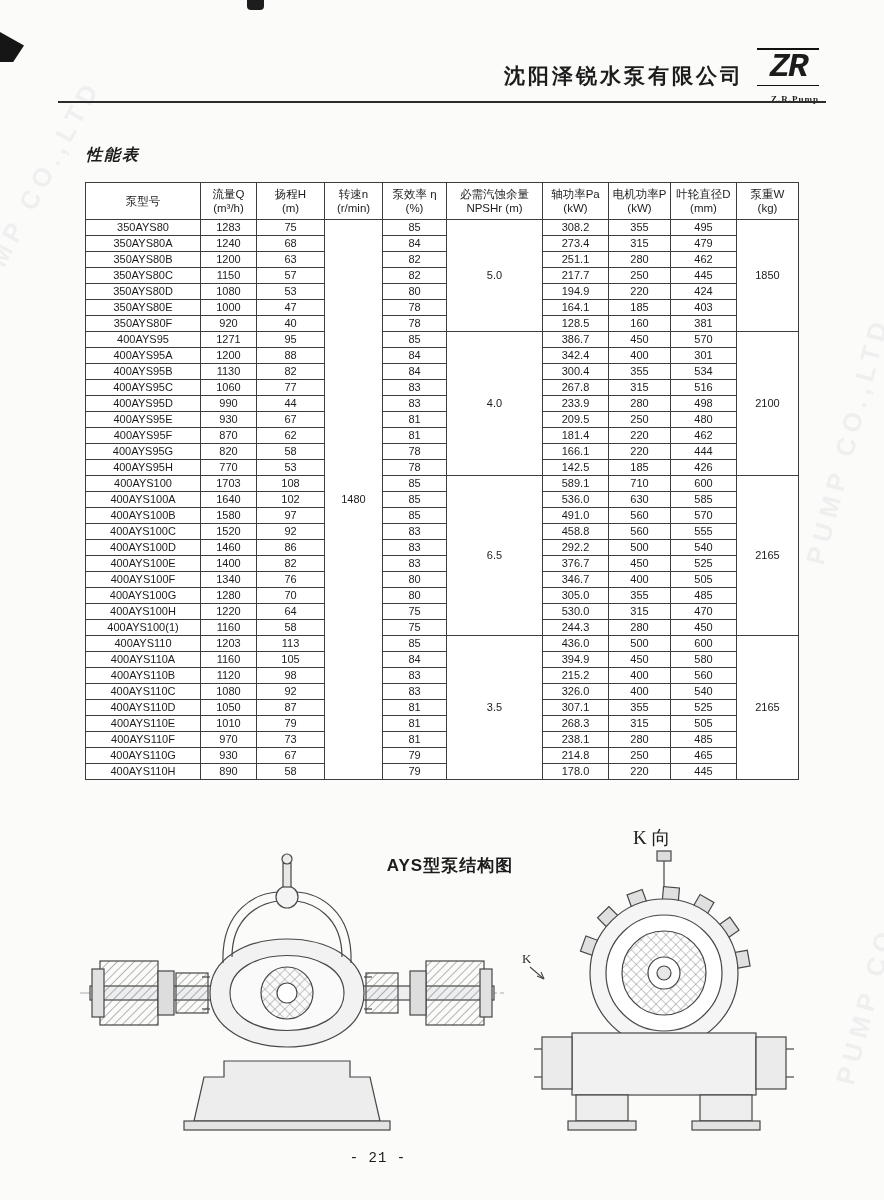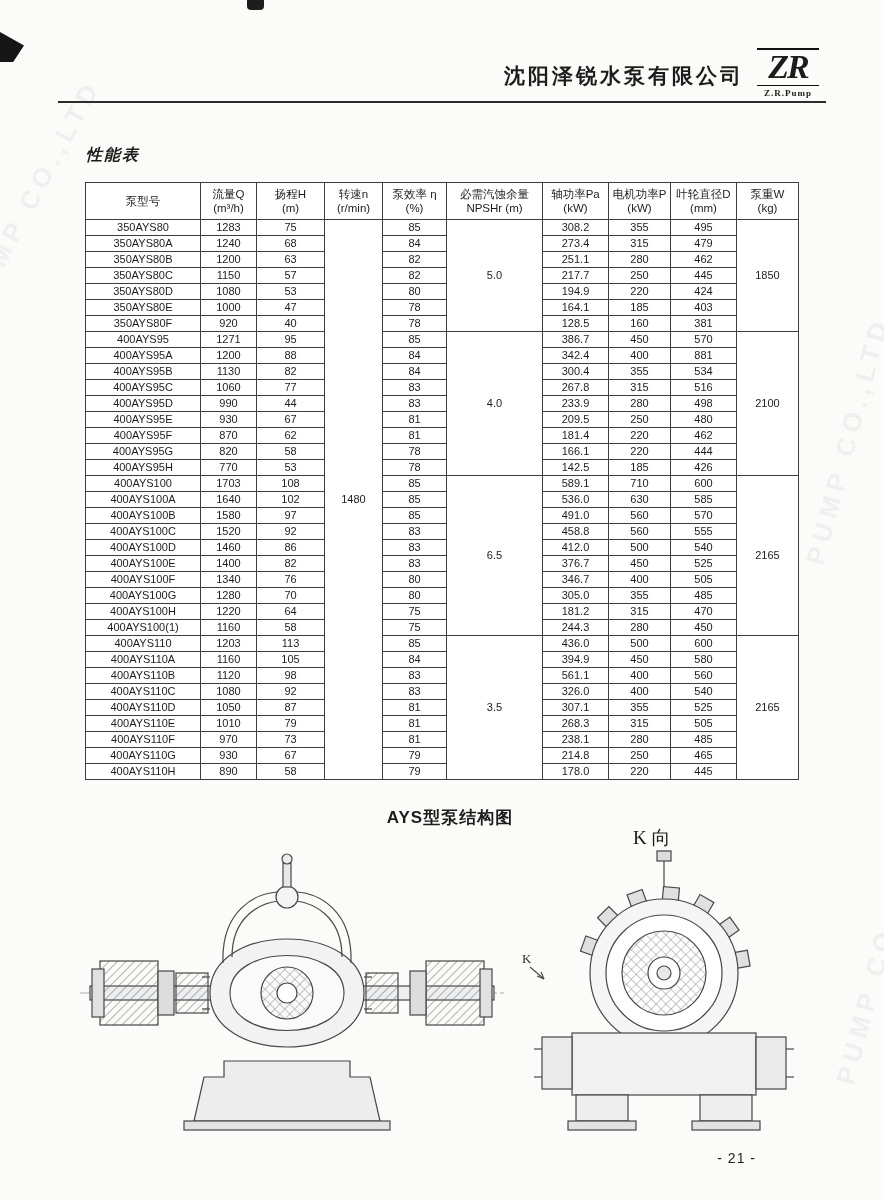--- a/index.html
+++ b/index.html
@@ -22,51 +22,51 @@
   .wm { position:absolute; font-size:26px; letter-spacing:6px; color:#6a6f78;
     opacity:0.08; white-space:nowrap; font-weight:bold; pointer-events:none; }
   .wm1 { left:-40px; top:300px; transform:rotate(-62deg); transform-origin:left top; }
   .wm2 { left:800px; top:560px; transform:rotate(-75deg); transform-origin:left top; }
   .wm3 { left:830px; top:1080px; transform:rotate(-75deg); transform-origin:left top; }
 
   
   .company { position:absolute; top:62px; right:140px; font-size:21px; font-weight:bold;
     letter-spacing:3px;margin-left:9px; }
   .logo { position:absolute; left:757px; top:48px; width:62px; text-align:center; }
-  .logo-zr { font-family:Liberation Serif, serif; font-weight:bold;
+  .logo-zr { font-family:Liberation Mono, monospace; font-weight:bold;
     font-style:italic; font-size:34px; line-height:32px; letter-spacing:-2px;
     border-top:2px solid #111; border-bottom:1px solid #111; padding:1px 0 2px; }
   .logo-sub { font-family:"Liberation Serif","DejaVu Serif",serif; font-size:9px;
-    letter-spacing:1px; margin-top:2px; font-weight:bold; }
+    letter-spacing:1px; margin-top:8px; font-weight:bold;text-align:right; }
   .header-rule { position:absolute; left:58px; top:101px; width:768px; height:2px;
     background:#2c2c2c; }
 
   .section-title { position:absolute; left:86px; top:145px; font-size:16px; font-weight:bold;
     letter-spacing:2px;font-style:italic; }
 
   
   .table-wrap { position:absolute; left:85px; top:182px; }
   table { border-collapse:collapse; table-layout:fixed; width:713px; background:#fff; }
   th, td { border:1px solid #3d3d3d; text-align:center; vertical-align:middle; }
   thead th { font-size:11.5px; font-weight:normal; padding:4px 1px; line-height:14px; }
   tbody td { font-size:11px; line-height:11px; padding:2px 1px; height:16px; }
   col.c0{width:115px} col.c1{width:56px} col.c2{width:68px} col.c3{width:58px}
   col.c4{width:64px} col.c5{width:96px} col.c6{width:66px} col.c7{width:62px}
   col.c8{width:66px} col.c9{width:62px}
 
   
-  .diagram-title { position:absolute; left:85px; top:806px; width:730px; text-align:center;
+  .diagram-title { position:absolute; left:85px; top:854px; width:730px; text-align:center;
     font-size:17px; font-weight:bold; letter-spacing:1px; }
   .k-view-label { position:absolute; left:633px; top:825px; font-size:19px;
     font-family:Liberation Serif, serif; }
   .diagram { position:absolute; left:72px; top:845px; }
 
   
-  .footer { position:absolute; top:1150px; left:0; width:756px; text-align:right;
-    font-size:14px; letter-spacing:1px; }
+  .footer { position:absolute; top:1150px; left:0; width:756px; text-align:center;
+    font-size:14px; letter-spacing:1px;font-family:Liberation Mono, monospace; }
 </style>
 </head>
 <body>
 
 <div class="artifact1"></div>
 <div class="artifact2"></div>
 
 <div class="wm wm1">PUMP CO.,LTD</div>
 <div class="wm wm2">PUMP CO.,LTD</div>
 <div class="wm wm3">PUMP CO.,LTD</div>
@@ -217,21 +217,21 @@
           <td>570</td>
           <td rowspan="9">2100</td>
         </tr>
         <tr>
           <td>400AYS95A</td>
           <td>1200</td>
           <td>88</td>
           <td>84</td>
           <td>342.4</td>
           <td>400</td>
-          <td>881</td>
+          <td>301</td>
         </tr>
         <tr>
           <td>400AYS95B</td>
           <td>1130</td>
           <td>82</td>
           <td>84</td>
           <td>300.4</td>
           <td>355</td>
           <td>534</td>
         </tr>
@@ -325,21 +325,21 @@
           <td>83</td>
           <td>458.8</td>
           <td>560</td>
           <td>555</td>
         </tr>
         <tr>
           <td>400AYS100D</td>
           <td>1460</td>
           <td>86</td>
           <td>83</td>
-          <td>412.0</td>
+          <td>292.2</td>
           <td>500</td>
           <td>540</td>
         </tr>
         <tr>
           <td>400AYS100E</td>
           <td>1400</td>
           <td>82</td>
           <td>83</td>
           <td>376.7</td>
           <td>450</td>
@@ -361,21 +361,21 @@
           <td>80</td>
           <td>305.0</td>
           <td>355</td>
           <td>485</td>
         </tr>
         <tr>
           <td>400AYS100H</td>
           <td>1220</td>
           <td>64</td>
           <td>75</td>
-          <td>181.2</td>
+          <td>530.0</td>
           <td>315</td>
           <td>470</td>
         </tr>
         <tr>
           <td>400AYS100(1)</td>
           <td>1160</td>
           <td>58</td>
           <td>75</td>
           <td>244.3</td>
           <td>280</td>
@@ -399,21 +399,21 @@
           <td>84</td>
           <td>394.9</td>
           <td>450</td>
           <td>580</td>
         </tr>
         <tr>
           <td>400AYS110B</td>
           <td>1120</td>
           <td>98</td>
           <td>83</td>
-          <td>561.1</td>
+          <td>215.2</td>
           <td>400</td>
           <td>560</td>
         </tr>
         <tr>
           <td>400AYS110C</td>
           <td>1080</td>
           <td>92</td>
           <td>83</td>
           <td>326.0</td>
           <td>400</td>

